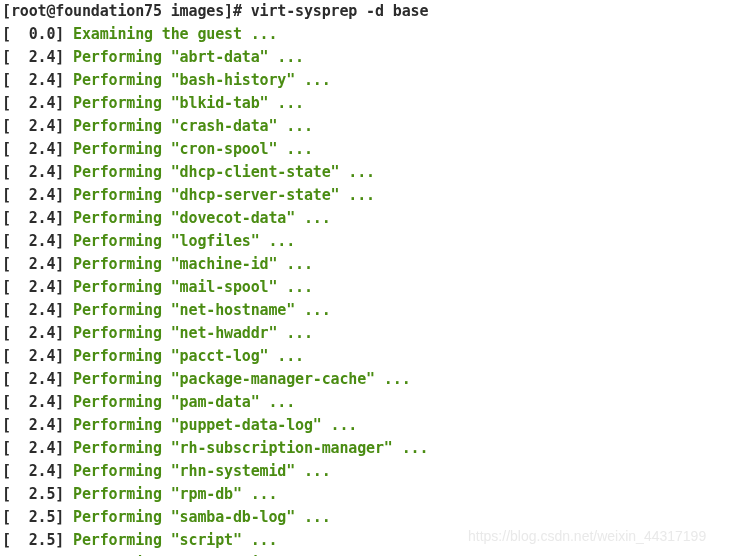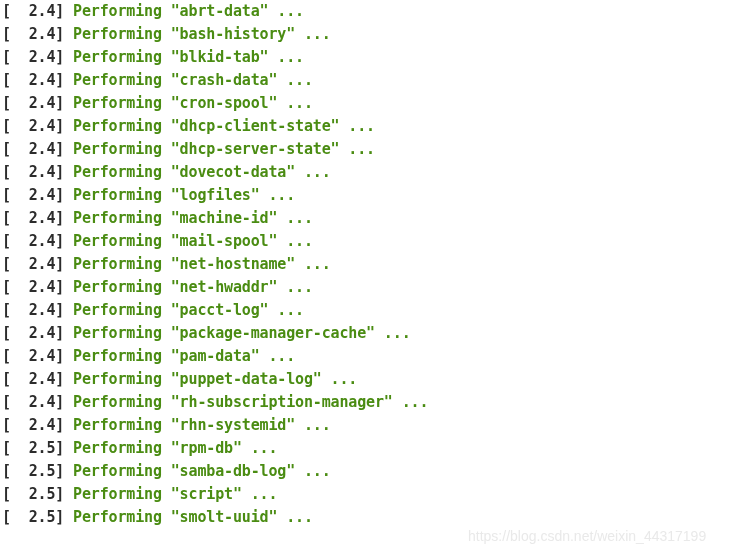--- a/index.html
+++ b/index.html
@@ -51,21 +51,23 @@
     letter-spacing: 0px;
     white-space: pre;
     line-height: 18px;
   }
 </style>
 </head>
 <body>
 
 <div id="terminal">
   <div id="screen">
+    <div class="line prompt">[root@foundation75 images]# virt-sysprep -d base</div>
     <div id="log-lines">
+        <div class="line"><span class="ts">[  0.0] </span><span class="msg">Examining the guest ...</span></div>
         <div class="line"><span class="ts">[  2.4] </span><span class="msg">Performing "abrt-data" ...</span></div>
         <div class="line"><span class="ts">[  2.4] </span><span class="msg">Performing "bash-history" ...</span></div>
         <div class="line"><span class="ts">[  2.4] </span><span class="msg">Performing "blkid-tab" ...</span></div>
         <div class="line"><span class="ts">[  2.4] </span><span class="msg">Performing "crash-data" ...</span></div>
         <div class="line"><span class="ts">[  2.4] </span><span class="msg">Performing "cron-spool" ...</span></div>
         <div class="line"><span class="ts">[  2.4] </span><span class="msg">Performing "dhcp-client-state" ...</span></div>
         <div class="line"><span class="ts">[  2.4] </span><span class="msg">Performing "dhcp-server-state" ...</span></div>
         <div class="line"><span class="ts">[  2.4] </span><span class="msg">Performing "dovecot-data" ...</span></div>
         <div class="line"><span class="ts">[  2.4] </span><span class="msg">Performing "logfiles" ...</span></div>
         <div class="line"><span class="ts">[  2.4] </span><span class="msg">Performing "machine-id" ...</span></div>

